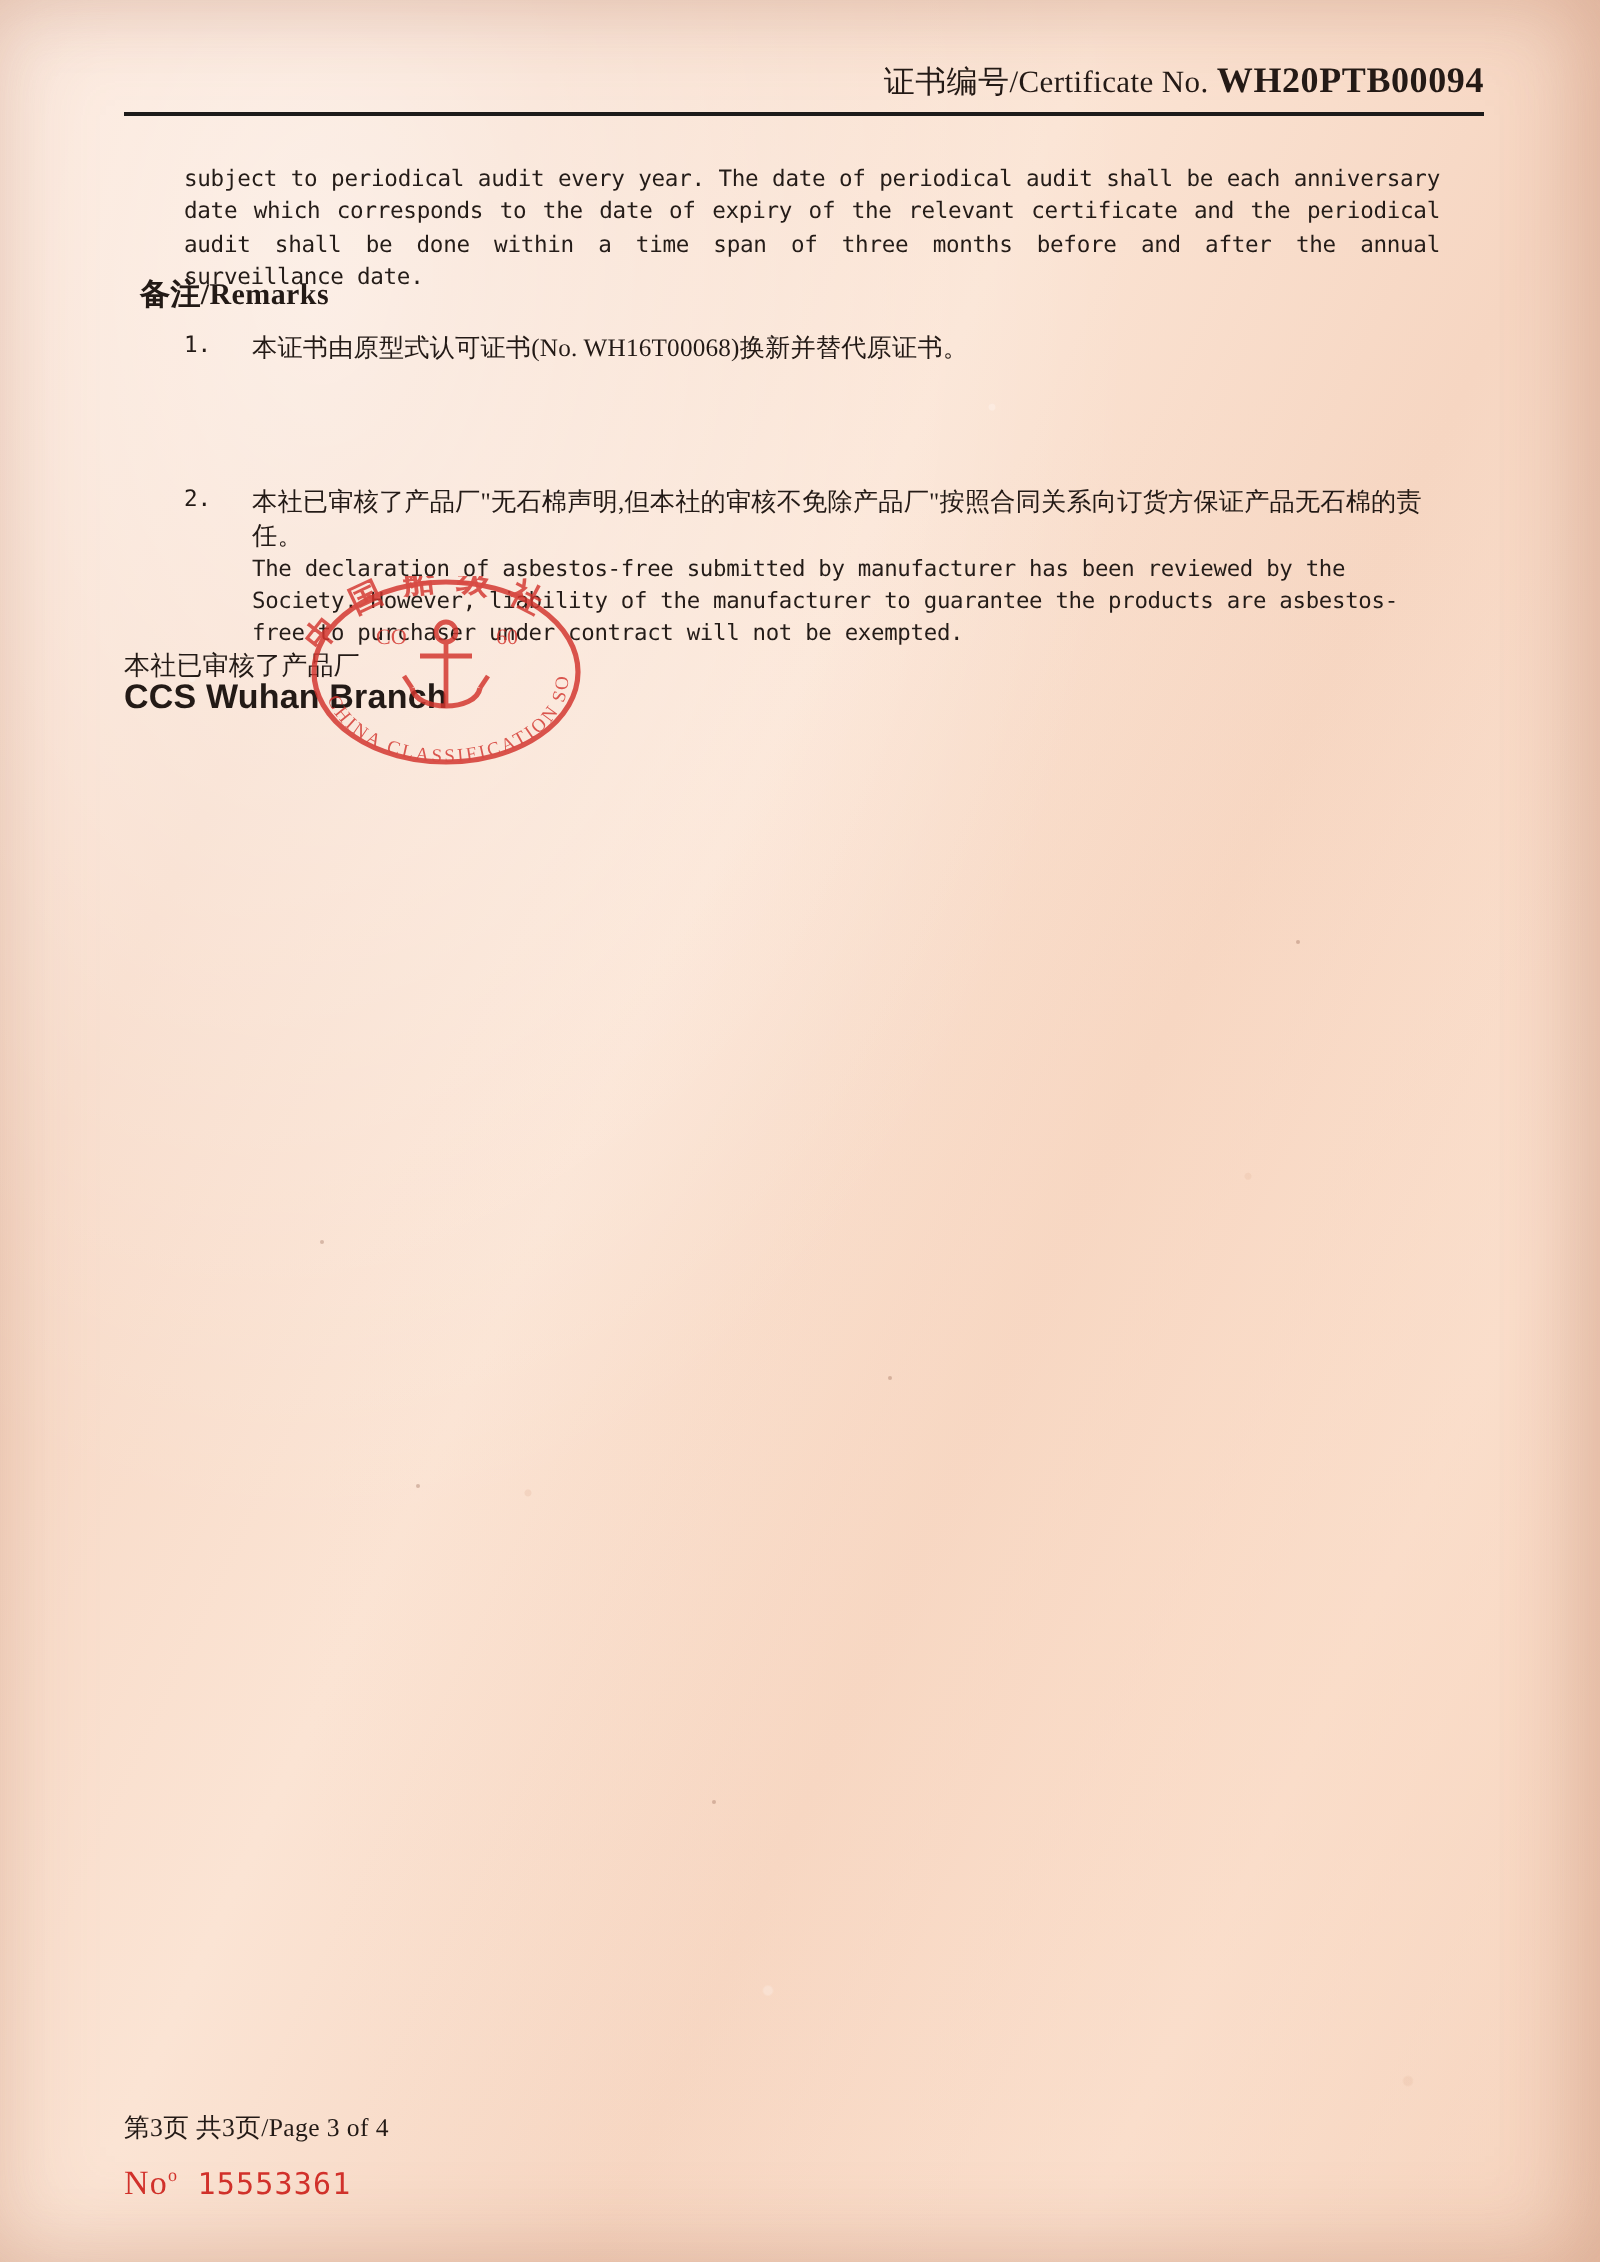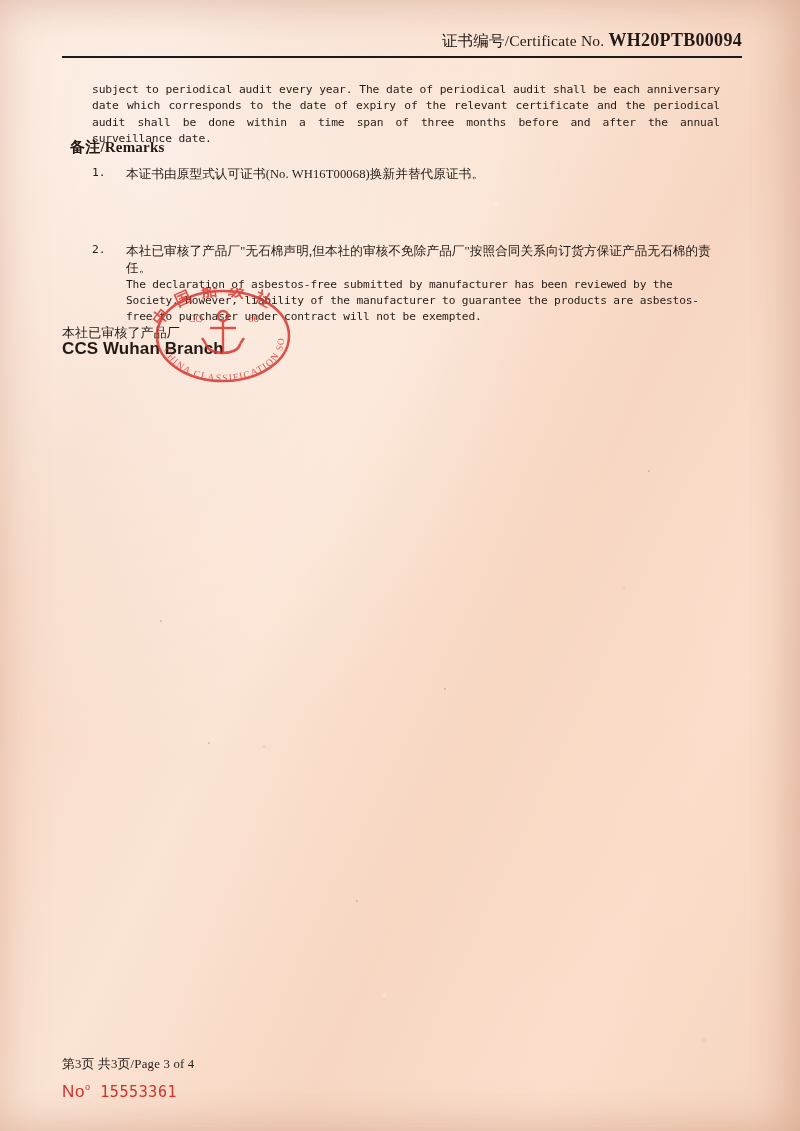--- a/index.html
+++ b/index.html
@@ -157,21 +157,21 @@
   .serial {
     position: absolute;
     left: 62px;
     top: 1082px;
     color: #d2312b;
     font-family: "DejaVu Sans Mono", monospace;
     font-size: 15px;
     letter-spacing: .6px;
   }
   .serial .serial-prefix {
-    font-family: Liberation Sans, sans-serif;
+    font-family: Liberation Serif, serif;
     font-size: 17px;
   }
   .serial .serial-prefix sup { font-size: 9px; }
   
   .speck {
     position: absolute;
     background: rgba(150,100,80,.35);
     border-radius: 50%;
     pointer-events: none;
   }

